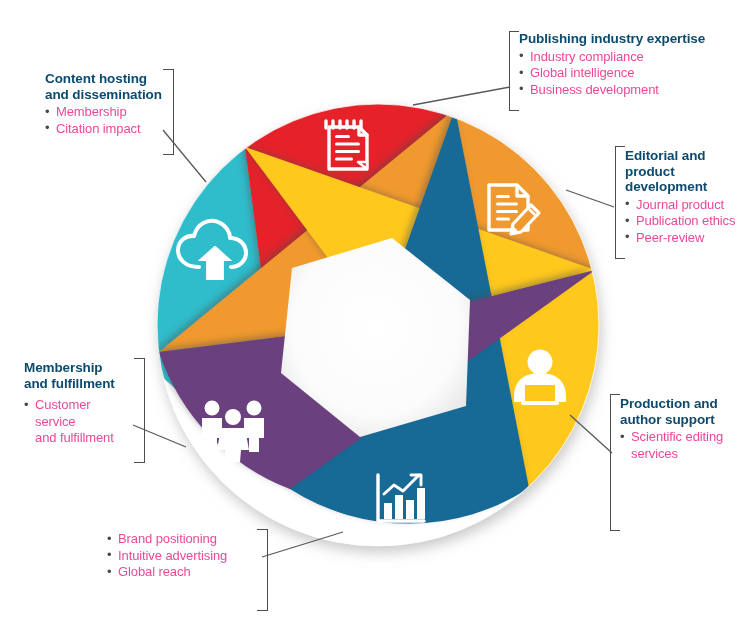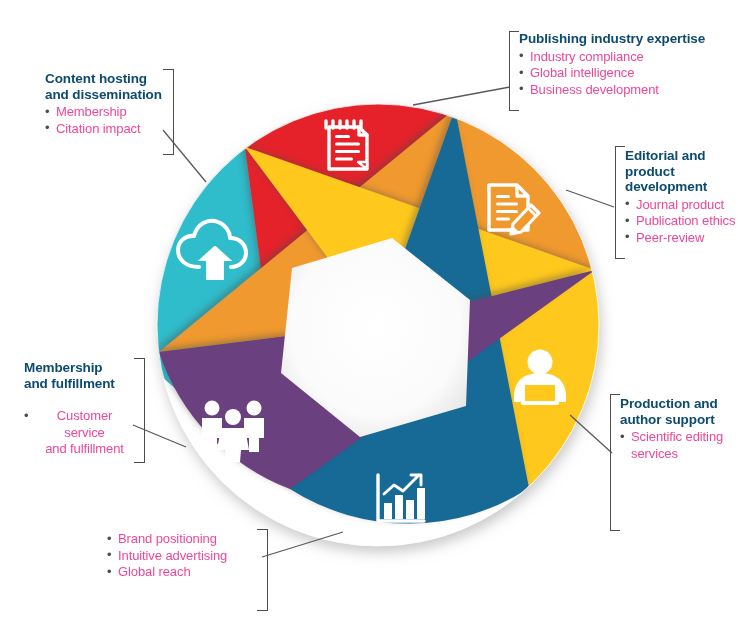--- a/index.html
+++ b/index.html
@@ -286,21 +286,21 @@
         <li>Global reach</li>
       </ul>
     </div>
   </div>
 
   <div class="callout" style="left:24px; top:360px; width:110px;">
     <div class="bracket right" style="left:110px; top:-2px; width:11px; height:105px;"></div>
     <div class="cbody">
       <p class="ctitle">Membership
 and fulfillment</p>
-      <ul class="clist" style="margin-top:17px;text-align:center;">
+      <ul class="clist" style="margin-top:6px;">
         <li>Customer
 service
 and fulfillment</li>
       </ul>
     </div>
   </div>
 
   <div class="callout" style="left:45px; top:71px; width:118px;">
     <div class="bracket right" style="left:118px; top:-2px; width:11px; height:86px;"></div>
     <div class="cbody">

